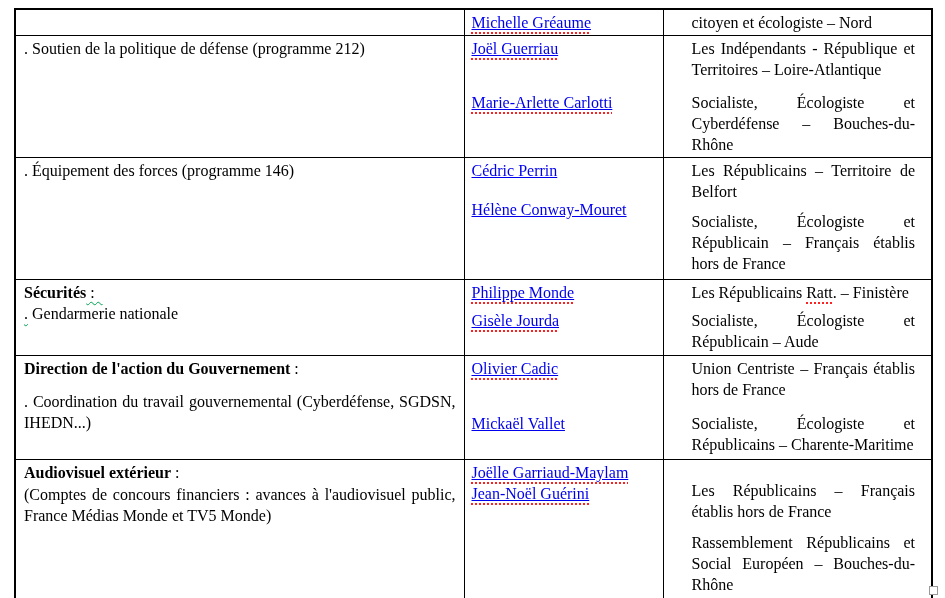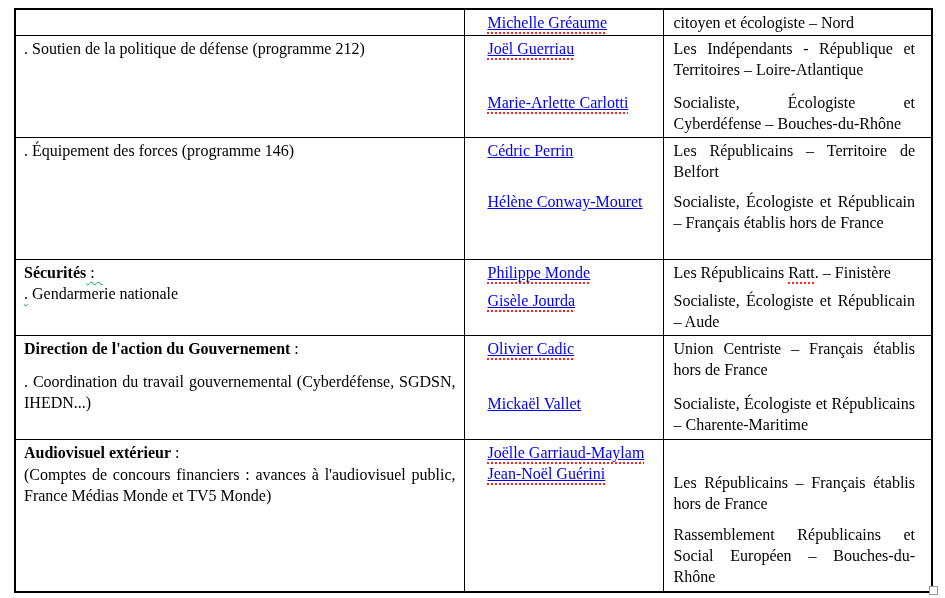--- a/index.html
+++ b/index.html
@@ -4,33 +4,33 @@
 <style>
   html,body{margin:0;padding:0;background:#fff;}
   body{width:945px;height:598px;font-family:"Liberation Serif","DejaVu Serif",serif;
        font-size:16px;color:#000;position:relative;overflow:hidden;}
   .page{position:relative;width:945px;height:598px;}
   table.doc{position:absolute;left:14px;top:8px;width:917px;border-collapse:collapse;
             table-layout:fixed;border:2px solid var(--border,#000);}
   td{border:1px solid var(--border,#000);vertical-align:top;line-height:21px;
      padding:2px 8px 2px 8px;word-wrap:break-word;}
   td.c1{width:449px;text-align:justify;}
-  td.c2{width:199px;padding-left:23px;padding-right:6px;}
-  td.c3{width:269px;text-align:justify;padding-left:10px;padding-right:16px;}
+  td.c2{width:199px;padding-left:7px;padding-right:6px;}
+  td.c3{width:269px;text-align:justify;padding-left:28px;padding-right:16px;}
   p{margin:0;}
   a{color:var(--link,#0000EE);text-decoration:underline;cursor:pointer;}
   .sp{text-decoration-line:underline;text-decoration-style:dotted;
       text-decoration-color:var(--spell,#ff2020);text-decoration-thickness:2px;
       text-underline-offset:4px;}
   .gram{text-decoration-line:underline;text-decoration-style:wavy;
         text-decoration-color:var(--grammar,#00a550);text-decoration-thickness:1px;
         text-underline-offset:3px;}
   strong{font-weight:bold;}
   .mt5{margin-top:1px}.mt7{margin-top:7px}.mt9{margin-top:9px}.mt10{margin-top:10px}
-  .mt12{margin-top:12px}.mt13{margin-top:13px}.mt29{}.mt30{margin-top:30px}
+  .mt12{margin-top:12px}.mt13{margin-top:13px}.mt29{}.mt30{margin-top:18px}
   .mt32{}.mt33{margin-top:33px}.mt34{margin-top:34px}
   .handle{position:absolute;left:929px;top:586px;width:7px;height:7px;
           background:#fff;border:1px solid #9a9a9a;}
 </style>
 </head>
 <body>
 
 <div class="page">
   <table class="doc">
     <colgroup>

